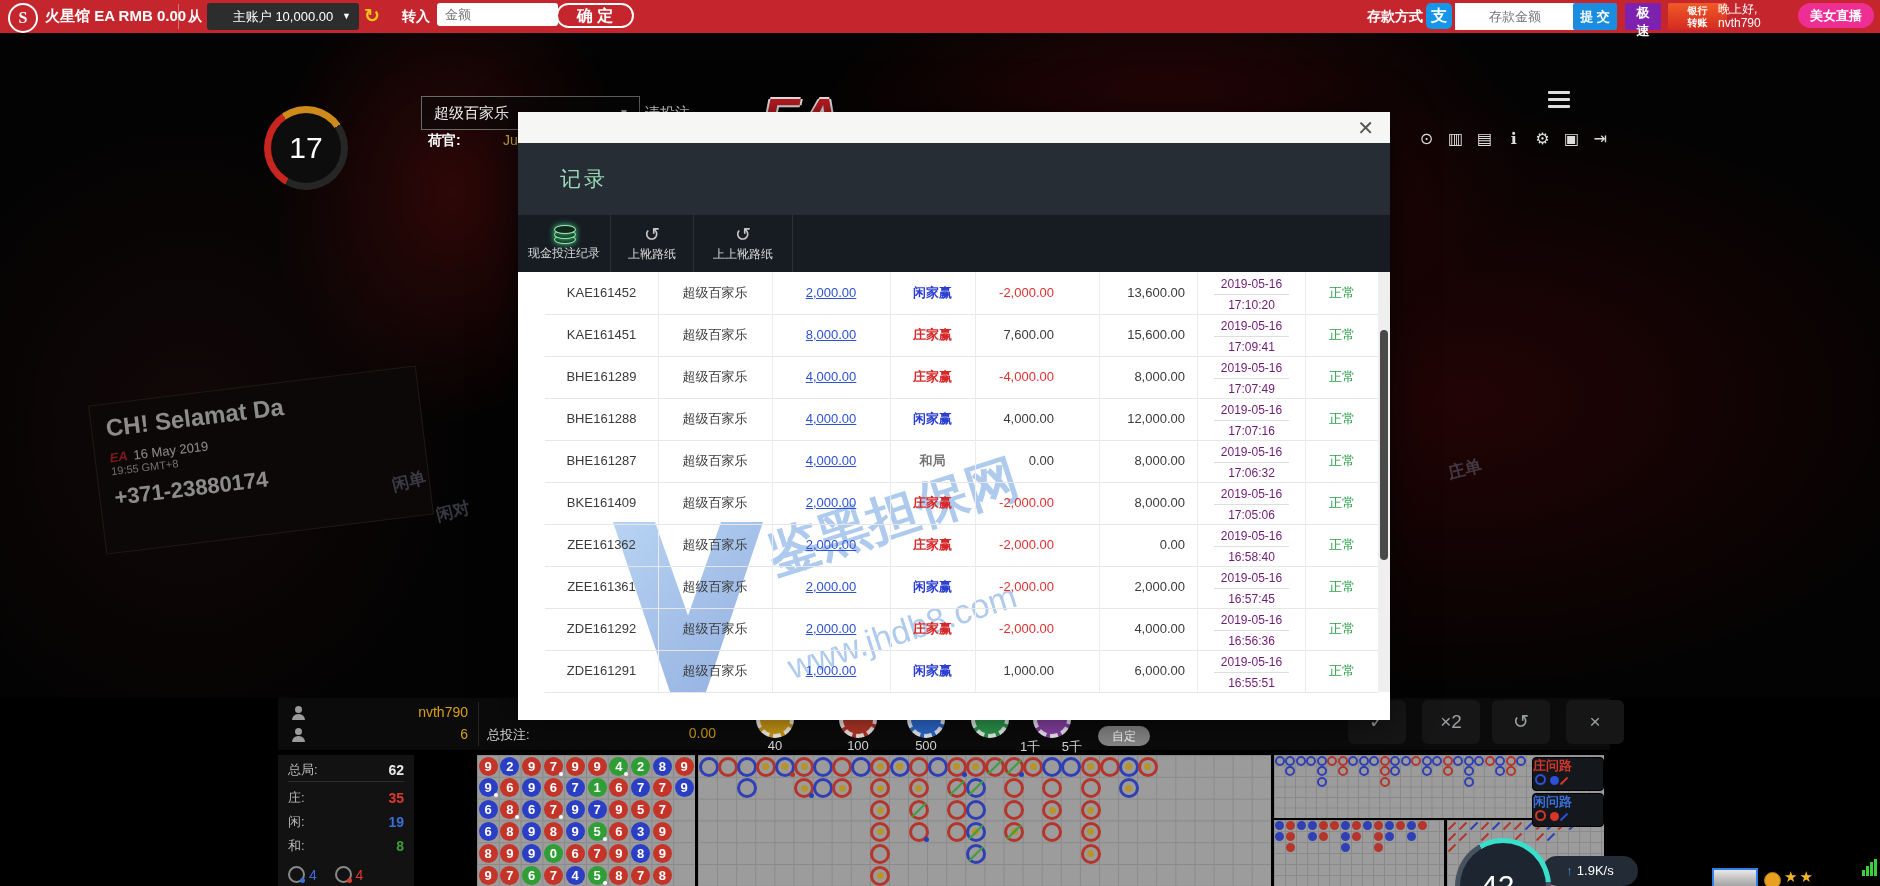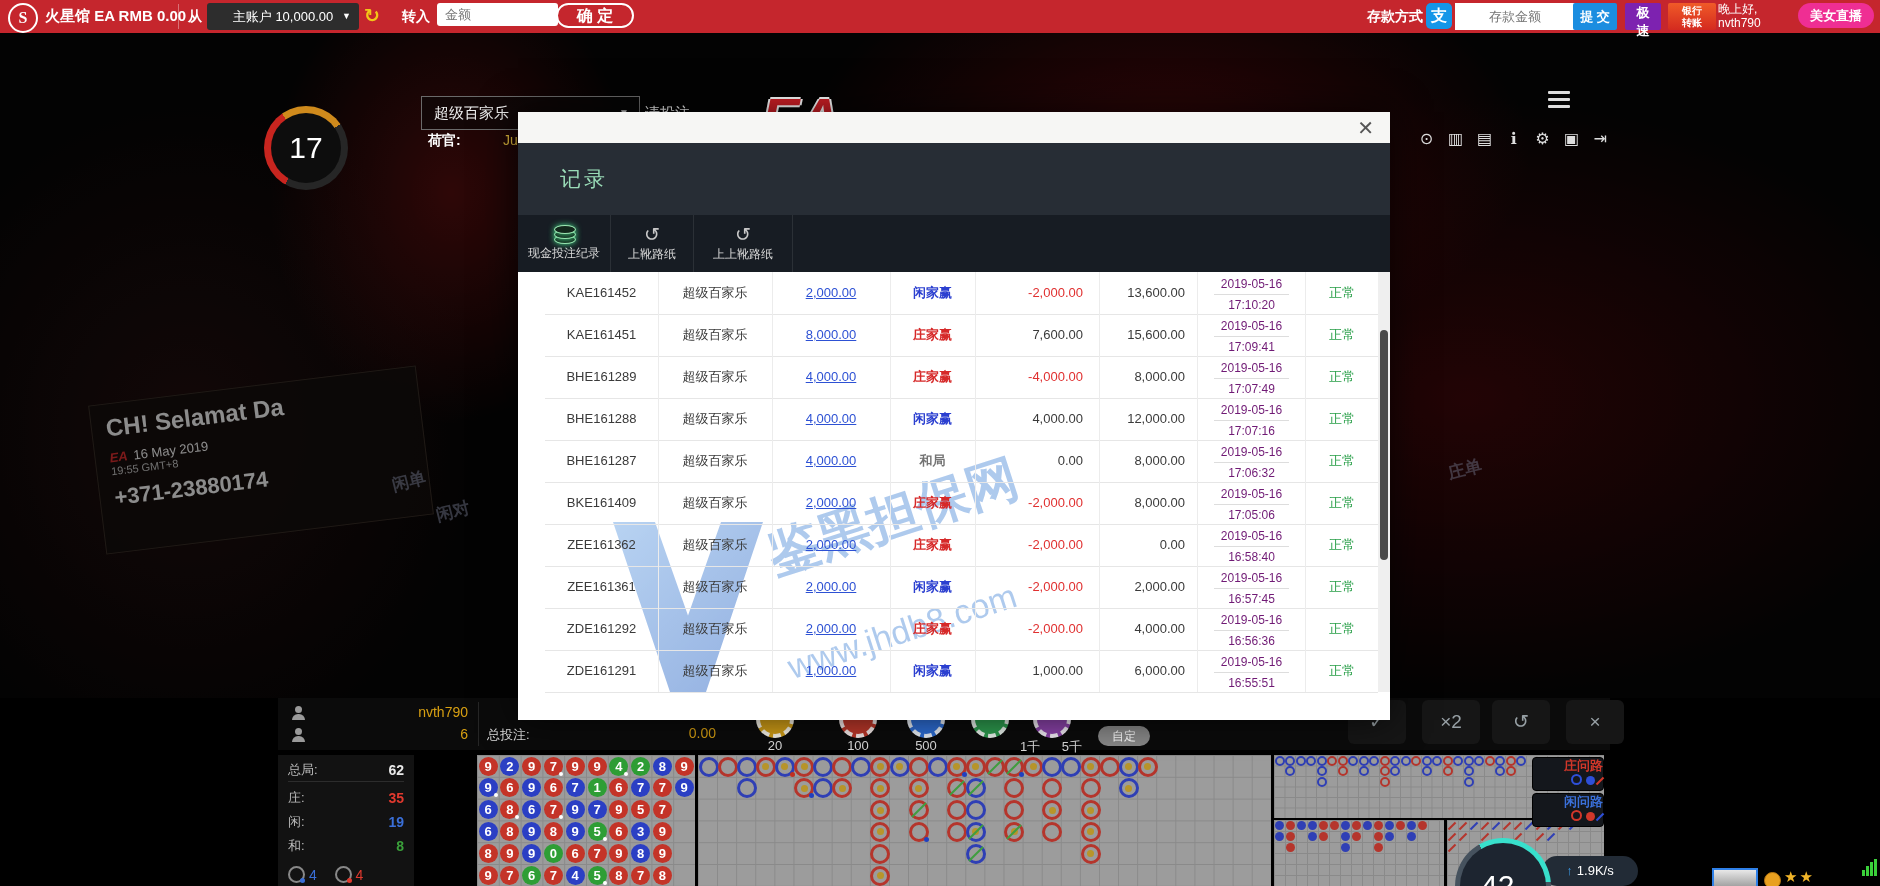--- a/index.html
+++ b/index.html
@@ -17,21 +17,21 @@
   #refresh{position:absolute;left:364px;top:4px;color:#f2c718;font-size:19px;font-weight:bold;cursor:pointer;}
   #amt{position:absolute;left:437px;top:3px;width:105px;height:23px;border:none;border-radius:3px;padding:0 8px;font-size:13px;}
   #confirmBtn{position:absolute;left:556px;top:3px;width:78px;height:25px;border:2px solid #fff;border-radius:14px;
     background:#c5262d;color:#fff;font-size:16px;font-weight:bold;cursor:pointer;}
   #alipay{position:absolute;left:1426px;top:3px;width:26px;height:26px;background:#1596e8;border-radius:5px;color:#fff;
     font-size:16px;font-weight:bold;text-align:center;line-height:26px;cursor:pointer;}
   #depAmt{position:absolute;left:1455px;top:3px;width:116px;height:25px;border:none;font-size:13px;text-align:center;}
   .btn{position:absolute;top:3px;height:27px;border:none;color:#fff;font-weight:bold;cursor:pointer;border-radius:2px;}
   #submitBtn{left:1573px;width:44px;background:#1b8de0;font-size:13px;}
   #fastBtn{left:1625px;width:36px;background:#7d22b0;font-size:13px;}
-  #bankBtn{left:1668px;width:48px;background:linear-gradient(#f05a28,#d42a1f);font-size:10px;line-height:12px;padding:0;}
+  #bankBtn{left:1668px;width:59px;background:linear-gradient(#f05a28,#d42a1f);font-size:10px;line-height:12px;padding:0;}
   #greet{position:absolute;left:1718px;top:2px;color:#fff;font-size:12px;line-height:14px;}
   #liveBtn{left:1798px;width:76px;height:25px;background:#ef2e93;border-radius:13px;font-size:13px;}
   
   #video{position:absolute;left:0;top:33px;width:1880px;height:665px;
     background:
       radial-gradient(ellipse 260px 330px at 24% 24%,rgba(150,20,20,.55),transparent 70%),
       radial-gradient(ellipse 520px 300px at 62% 18%,rgba(140,15,18,.6),transparent 70%),
       radial-gradient(ellipse 700px 420px at 78% 55%,rgba(110,10,14,.55),transparent 72%),
       radial-gradient(ellipse 420px 480px at 10% 60%,rgba(70,25,25,.45),transparent 70%),
       #060606;}
@@ -76,21 +76,21 @@
     background:#13281c;box-shadow:0 0 6px #46d98a;}
   .shoeic{color:#c8c8c8;font-size:19px;line-height:19px;}
   #mtable{position:absolute;left:0;top:160px;width:860px;height:420px;background:#fff;font-size:13px;color:#3a3a3a;}
   .trow{position:absolute;left:27px;width:833px;height:42px;border-bottom:1px solid #e6e6e6;}
   .cell{position:absolute;top:0;height:42px;line-height:42px;overflow:hidden;white-space:nowrap;border-right:1px solid #ececec;}
   .c-id{left:0;width:113px;text-align:center;}
   .c-game{left:113px;width:114px;text-align:center;}
   .c-bet{left:227px;width:118px;text-align:center;}
   .c-bet a{color:#2d51d4;text-decoration:underline;cursor:pointer;}
   .c-res{left:345px;width:85px;text-align:center;font-weight:bold;}
-  .c-wl{left:430px;width:125px;text-align:right;padding-right:16px;box-sizing:border-box;}
+  .c-wl{left:430px;width:125px;text-align:right;padding-right:45px;box-sizing:border-box;}
   .c-bal{left:555px;width:98px;text-align:right;padding-right:12px;box-sizing:border-box;}
   .c-date{left:653px;width:108px;text-align:center;font-size:12px;color:#701a75;line-height:20px;padding-top:2px;box-sizing:border-box;}
   .c-date .dl{border-bottom:1px solid #ddd;width:70%;margin:0 auto;}
   .c-st{left:761px;width:72px;text-align:center;color:#2ba04a;border-right:none;}
   .res-blue{color:#2b3fd0;} .res-red{color:#d62828;} .res-green{color:#737373;}
   .wl-red{color:#e03030;}
   #wmark{position:absolute;left:95px;top:190px;width:500px;height:260px;opacity:.55;pointer-events:none;}
   #wmV{position:absolute;left:0;top:60px;width:150px;height:170px;background:linear-gradient(135deg,#7fb0e8,#3a6fc8);
     clip-path:polygon(0 0,28% 0,50% 55%,72% 0,100% 0,62% 100%,38% 100%);}
   #wmT1{position:absolute;left:150px;top:20px;font-size:52px;font-weight:bold;color:#6d9fe0;transform:rotate(-18deg);
@@ -136,21 +136,21 @@
   .ring .gd{position:absolute;left:3.5px;top:3.5px;width:7px;height:7px;border-radius:50%;background:#b8952a;}
   .ring .sl{position:absolute;left:6px;top:-3px;width:2px;height:20px;background:#3f9e3f;transform:rotate(45deg);}
   .ring .pd{position:absolute;right:-3px;bottom:-3px;width:5px;height:5px;border-radius:50%;}
   #bigeye{left:1274px;top:5px;width:330px;height:63px;background-size:10.5px 10.5px;}
   #smroad{left:1274px;top:70px;width:170px;height:66px;background-size:11px 11px;}
   #roach{left:1447px;top:70px;width:157px;height:66px;background-size:11px 11px;}
   .ring2{position:absolute;width:6px;height:6px;border-radius:50%;border:2px solid;}
   .dot2{position:absolute;width:9px;height:9px;border-radius:50%;}
   .sl2{position:absolute;width:2px;height:10px;transform:rotate(45deg);}
   .askbtn{position:absolute;left:1532px;width:70px;height:32px;background:#14171c;border:1px solid #000;border-radius:4px;
-    text-align:right;cursor:pointer;z-index:12;}
+    text-align:left;cursor:pointer;z-index:12;}
   .askbtn .al{font-size:13px;font-weight:bold;line-height:16px;}
   .askbtn .ic{height:12px;line-height:10px;}
   .askbtn .ic span{display:inline-block;margin:0 2px;}
   .aring{width:7px;height:7px;border:2px solid;border-radius:50%;}
   .adot{width:9px;height:9px;border-radius:50%;}
   .aslash{width:2px;height:10px;transform:rotate(45deg);position:relative;top:1px;}
   #gauge{position:absolute;left:1455px;top:88px;width:96px;height:96px;border-radius:50%;
     background:conic-gradient(from -30deg,#38e0cc 0 115deg,#46525e 115deg 360deg);z-index:13;}
   #gauge .in{position:absolute;inset:5px;border-radius:50%;background:#1d2530;color:#fff;text-align:center;
     font-size:30px;line-height:86px;}
@@ -230,21 +230,21 @@
       <div class="b"></div>
     </div>
   <div class="pval" style="left:100px;top:6px;width:90px">nvth790</div>
   <div class="pval" style="left:100px;top:28px;width:90px">6</div>
   <div id="pdiv1"></div>
   <div class="pval" style="left:340px;top:4px;width:98px">0.00</div>
   <div id="tbl-label">总投注:</div>
   <div class="pval" style="left:340px;top:27px;width:98px">0.00</div>
   <div id="chips">
       <div class="chip" style="left: 478px; background: rgb(212, 160, 23);"></div>
-      <div class="chiplbl" style="left: 467px;">20</div>
+      <div class="chiplbl" style="left: 467px;">40</div>
       <div class="chip" style="left: 561px; background: rgb(192, 57, 43);"></div>
       <div class="chiplbl" style="left: 550px;">100</div>
       <div class="chip" style="left: 629px; background: rgb(46, 111, 216);"></div>
       <div class="chiplbl" style="left: 618px;">500</div>
       <div class="chip" style="left: 693px; background: rgb(46, 158, 80);"></div>
       <div class="chiplbl" style="left: 722px;">1千</div>
       <div class="chip" style="left: 755px; background: rgb(142, 68, 173);"></div>
       <div class="chiplbl" style="left: 744px; text-align: right;">5千</div>
     </div>
   <div id="customChip">自定</div>

